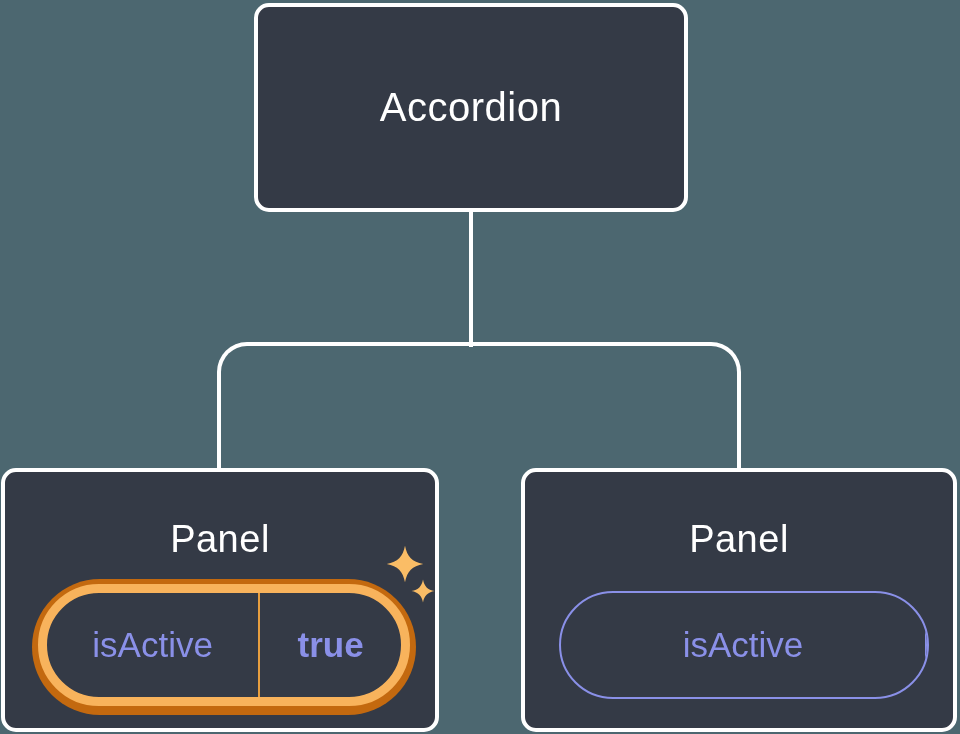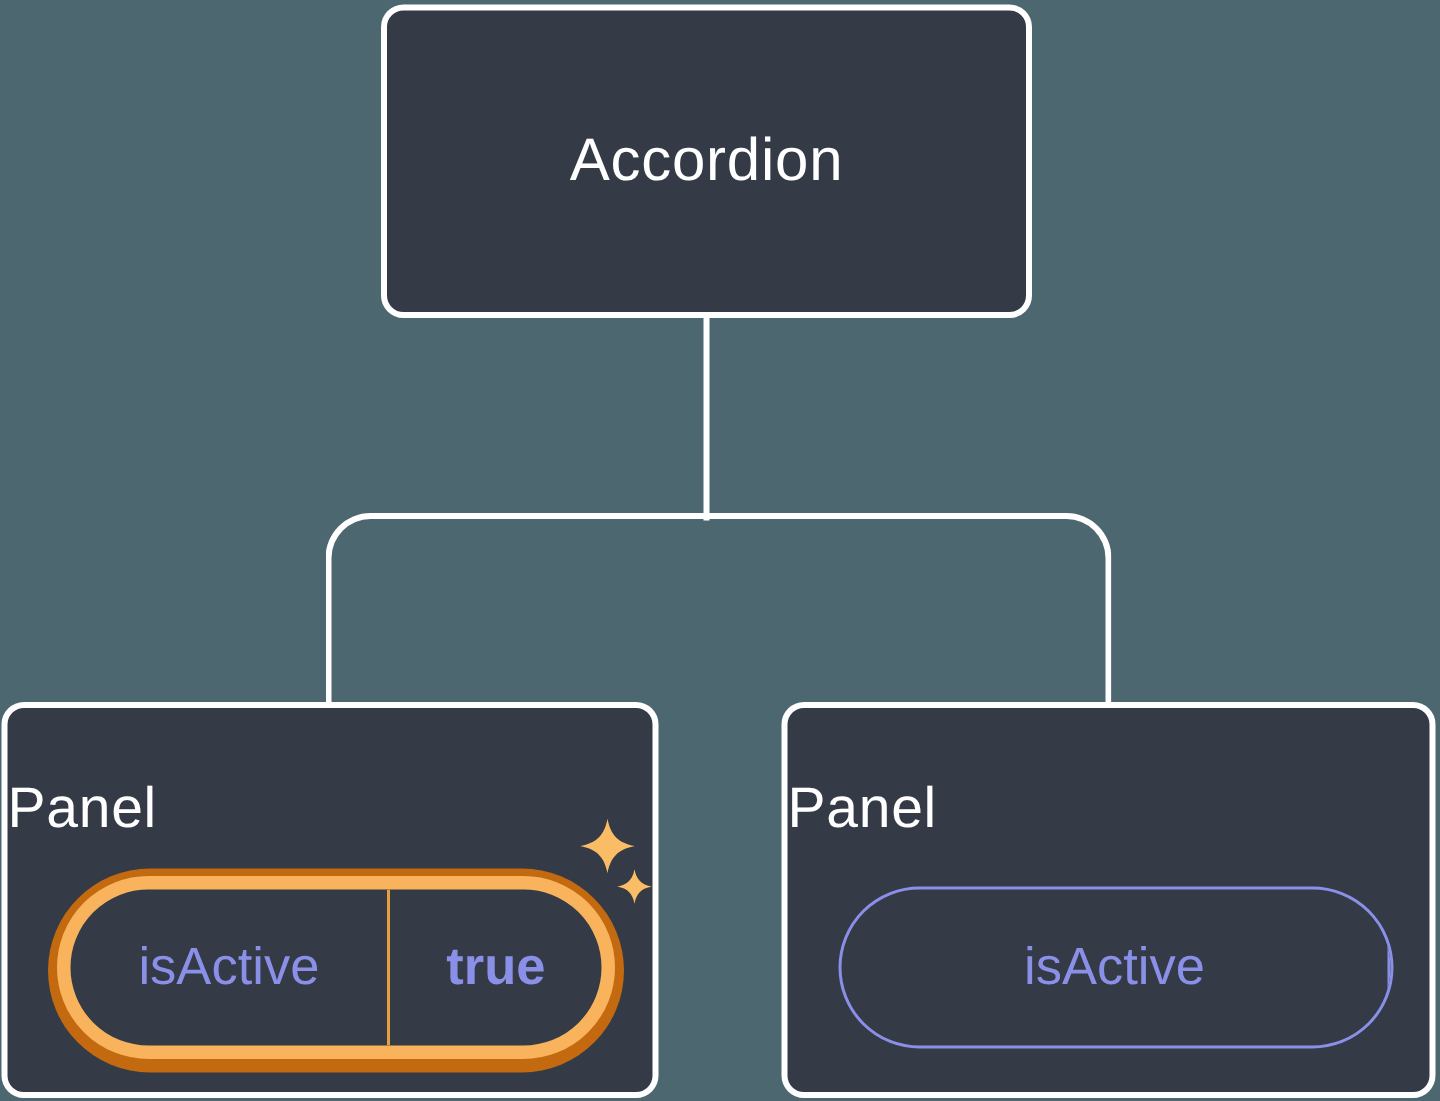--- a/index.html
+++ b/index.html
@@ -24,21 +24,21 @@
     border:4px solid var(--connector);border-bottom:none;
     border-radius:30px 30px 0 0;}
 
   
   .card{position:absolute;background:var(--card);border:4px solid var(--connector);border-radius:15px;}
   .card.root{left:254px;top:3px;width:434px;height:209px;display:flex;align-items:center;justify-content:center;}
   .root-label{color:var(--text-primary);font-size:40px;font-weight:500;letter-spacing:.5px;}
   .card.panel{top:468px;width:438px;height:264px;}
   .card.panel.left{left:1px;}
   .card.panel.right{left:521px;width:436px;}
-  .panel-label{position:absolute;top:48px;left:0;width:100%;
+  .panel-label{position:absolute;top:48px;left:0;width:100%;text-align:center;
     color:var(--text-primary);font-size:38px;font-weight:500;line-height:38px;letter-spacing:.5px;}
 
   
   .pill-glow{position:absolute;left:27px;top:107px;width:384px;height:136px;
     background:var(--highlight-orange-dark);border-radius:999px;
     padding:5px 6px 9px 6px;}
   .pill-glow .pill-inner{width:100%;height:100%;border-radius:999px;
     border:9px solid var(--highlight-orange-light);background:var(--card);
     display:flex;align-items:stretch;overflow:hidden;}
   .pill-glow .cell{display:flex;align-items:center;justify-content:center;

